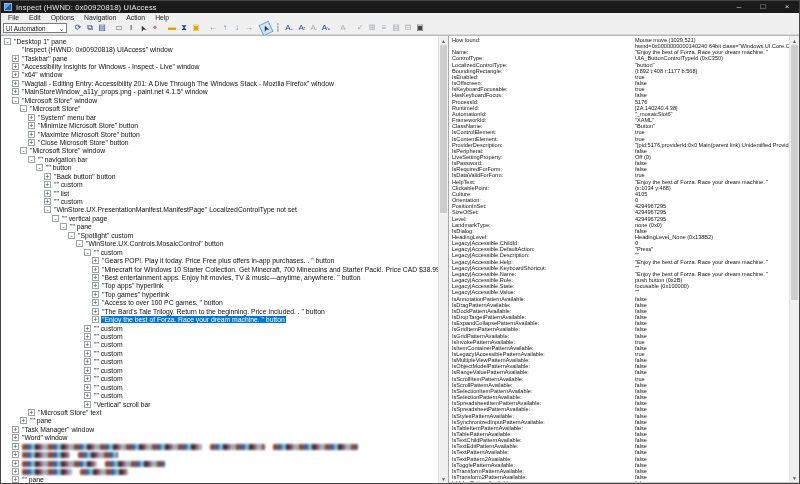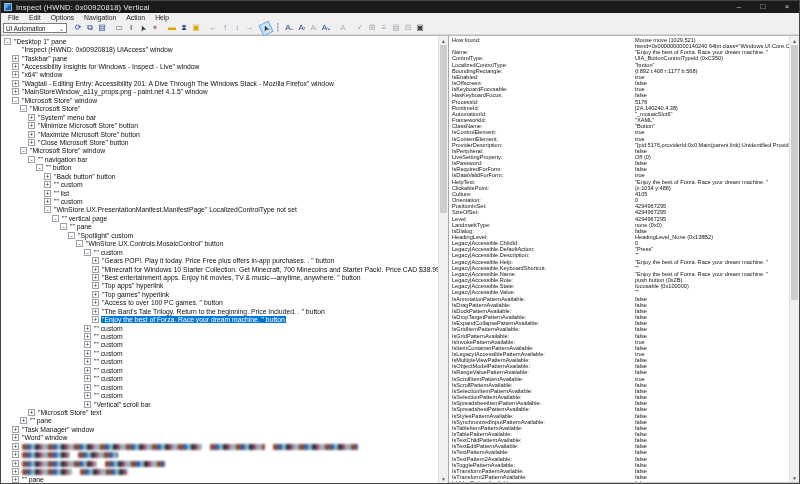--- a/index.html
+++ b/index.html
@@ -66,21 +66,21 @@
   .pname{width:183px;flex:none;padding-left:3px;overflow:hidden;}
   .pval{overflow:hidden;padding-right:12px;}
 </style>
 </head>
 <body>
 
 <div class="window">
 
   <div class="titlebar">
     <span class="appicon"></span>
-    <span class="title-text">Inspect  (HWND: 0x00920818) Vertical</span>
+    <span class="title-text">Inspect  (HWND: 0x00920818) UIAccess</span>
     <span class="tb-btns" id="tb-btns">
         <span class="tb-btn">–</span>
         <span class="tb-btn">□</span>
         <span class="tb-btn">×</span>
       </span>
   </div>
 
   <div class="menubar" id="menubar">
       <span class="menu-item">File</span>
       <span class="menu-item">Edit</span>

